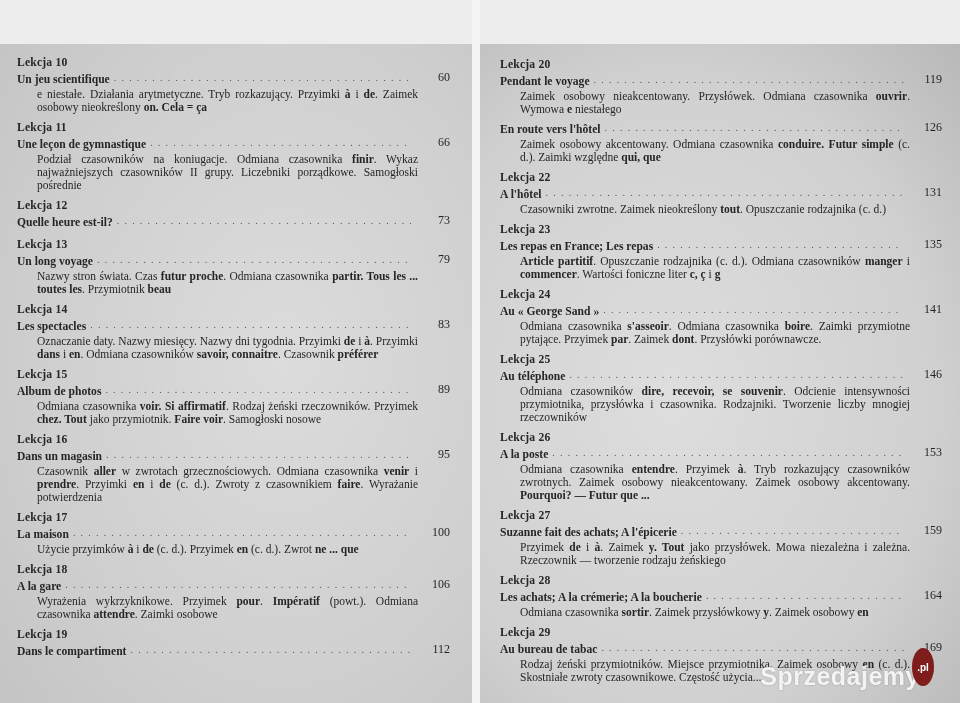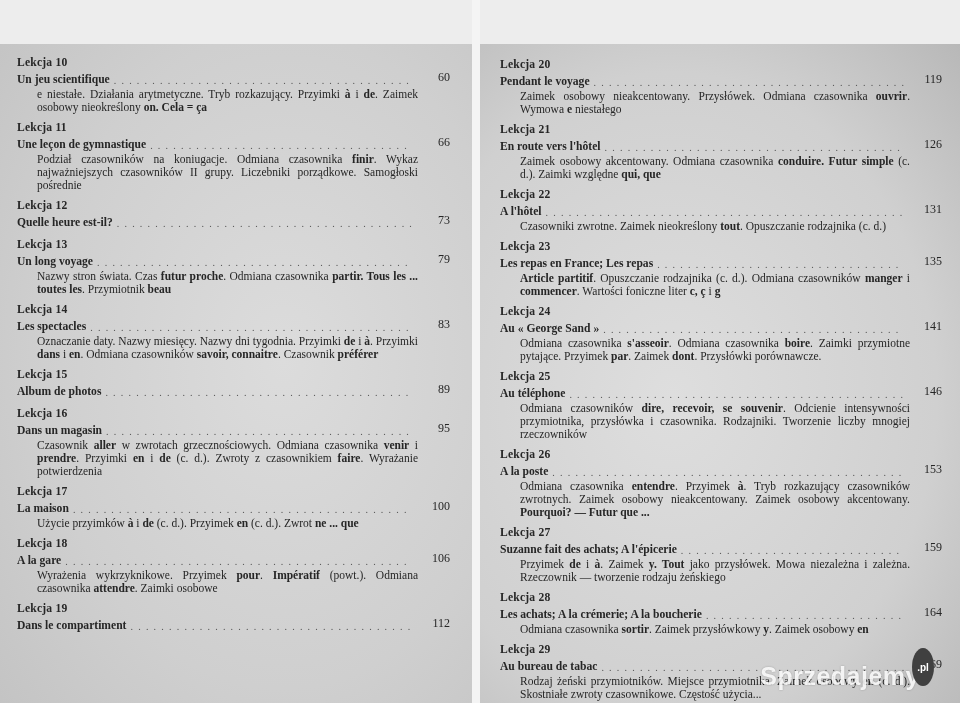--- a/index.html
+++ b/index.html
@@ -17,31 +17,31 @@
   #page-left { left:0; width:472px;
     background: radial-gradient(ellipse at 60% 45%, #dcdcdc 0%, #cfcfcf 60%, #c2c2c2 100%); }
   #page-right { left:480px; width:480px;
     background: radial-gradient(ellipse at 40% 50%, #dedede 0%, #d0d0d0 65%, #b8b8b8 100%); }
   .divider { position:absolute; left:472px; top:0; width:8px; height:703px; background:#f4f4f4; }
   .page-inner { position:absolute; top:10px; left:17px; right:22px; }
   #page-right .page-inner { left:20px; right:18px; top:12px; }
 
   .lesson { margin-bottom:5px; }
   .lesson-num { font-weight:bold; font-size:11.6px; line-height:17px; letter-spacing:0.2px; }
-  .title-row { display:flex; align-items:flex-end; font-size:11.6px; line-height:17px; }
+  .title-row { display:flex; align-items:flex-start; font-size:11.6px; line-height:17px; }
   .title { font-weight:bold; white-space:nowrap; }
   .dots { flex:1; overflow:hidden; white-space:nowrap; margin:0 4px; letter-spacing:5.2px; color:#555; font-size:10px; line-height:14px; }
   .pageno { font-size:12px; width:34px; text-align:right; position:relative; top:-2px; }
   .desc { font-size:11.5px; line-height:13px; padding-left:20px; padding-right:32px; text-align:justify; }
   .desc b { font-weight:bold; }
 
   .watermark { position:absolute; right:40px; bottom:12px; display:flex; align-items:center; }
   .wm-text { font-family:"Liberation Sans","DejaVu Sans",sans-serif; font-weight:bold; font-size:25px; color:rgba(255,255,255,0.88);
              text-shadow:0 0 2px rgba(0,0,0,0.25); letter-spacing:0.5px;margin-left:25px; }
-  .wm-badge { position:absolute; right:-14px; top:-14px; width:22px; height:38px; border-radius:50%; background:#404040;
+  .wm-badge { position:absolute; right:-14px; top:-14px; width:22px; height:38px; border-radius:50%; background:#7f1d1d;
               color:#fff; font-family:"Liberation Sans","DejaVu Sans",sans-serif; font-weight:bold; font-size:10px;
               display:flex; align-items:center; justify-content:center; }
 </style>
 </head>
 <body>
 
 <div class="page" id="page-left">
   <div class="page-inner" id="left-list">
       <div class="lesson">
         <div class="lesson-num">Lekcja 10</div>
@@ -87,20 +87,21 @@
         </div>
         <div class="desc"><span>Oznaczanie daty. Nazwy miesięcy. Nazwy dni tygodnia. Przyimki </span><b>de</b><span> i </span><b>à</b><span>. Przyimki </span><b>dans</b><span> i </span><b>en</b><span>. Odmiana czasowników </span><b>savoir, connaitre</b><span>. Czasownik </span><b>préférer</b></div>
       </div>
       <div class="lesson">
         <div class="lesson-num">Lekcja 15</div>
         <div class="title-row">
           <span class="title">Album de photos</span>
           <span class="dots">........................................................................................................................</span>
           <span class="pageno">89</span>
         </div>
+        <div class="desc"><span>Odmiana czasownika </span><b>voir. Si affirmatif</b><span>. Rodzaj żeński rzeczowników. Przyimek </span><b>chez. Tout</b><span> jako przymiotnik. </span><b>Faire voir</b><span>. Samogłoski nosowe</span></div>
       </div>
       <div class="lesson">
         <div class="lesson-num">Lekcja 16</div>
         <div class="title-row">
           <span class="title">Dans un magasin</span>
           <span class="dots">........................................................................................................................</span>
           <span class="pageno">95</span>
         </div>
         <div class="desc"><span>Czasownik </span><b>aller</b><span> w zwrotach grzecznościowych. Odmiana czasownika </span><b>venir</b><span> i </span><b>prendre</b><span>. Przyimki </span><b>en</b><span> i </span><b>de</b><span> (c. d.). Zwroty z czasownikiem </span><b>faire</b><span>. Wyrażanie potwierdzenia</span></div>
       </div>
@@ -139,21 +140,20 @@
       <div class="lesson">
         <div class="lesson-num">Lekcja 20</div>
         <div class="title-row">
           <span class="title">Pendant le voyage</span>
           <span class="dots">........................................................................................................................</span>
           <span class="pageno">119</span>
         </div>
         <div class="desc"><span>Zaimek osobowy nieakcentowany. Przysłówek. Odmiana czasownika </span><b>ouvrir</b><span>. Wymowa </span><b>e</b><span> niestałego</span></div>
       </div>
       <div class="lesson">
-        <div class="lesson-num">Lekcja 21</div>
         <div class="title-row">
           <span class="title">En route vers l'hôtel</span>
           <span class="dots">........................................................................................................................</span>
           <span class="pageno">126</span>
         </div>
         <div class="desc"><span>Zaimek osobowy akcentowany. Odmiana czasownika </span><b>conduire. Futur simple</b><span> (c. d.). Zaimki względne </span><b>qui, que</b></div>
       </div>
       <div class="lesson">
         <div class="lesson-num">Lekcja 22</div>
         <div class="title-row">

